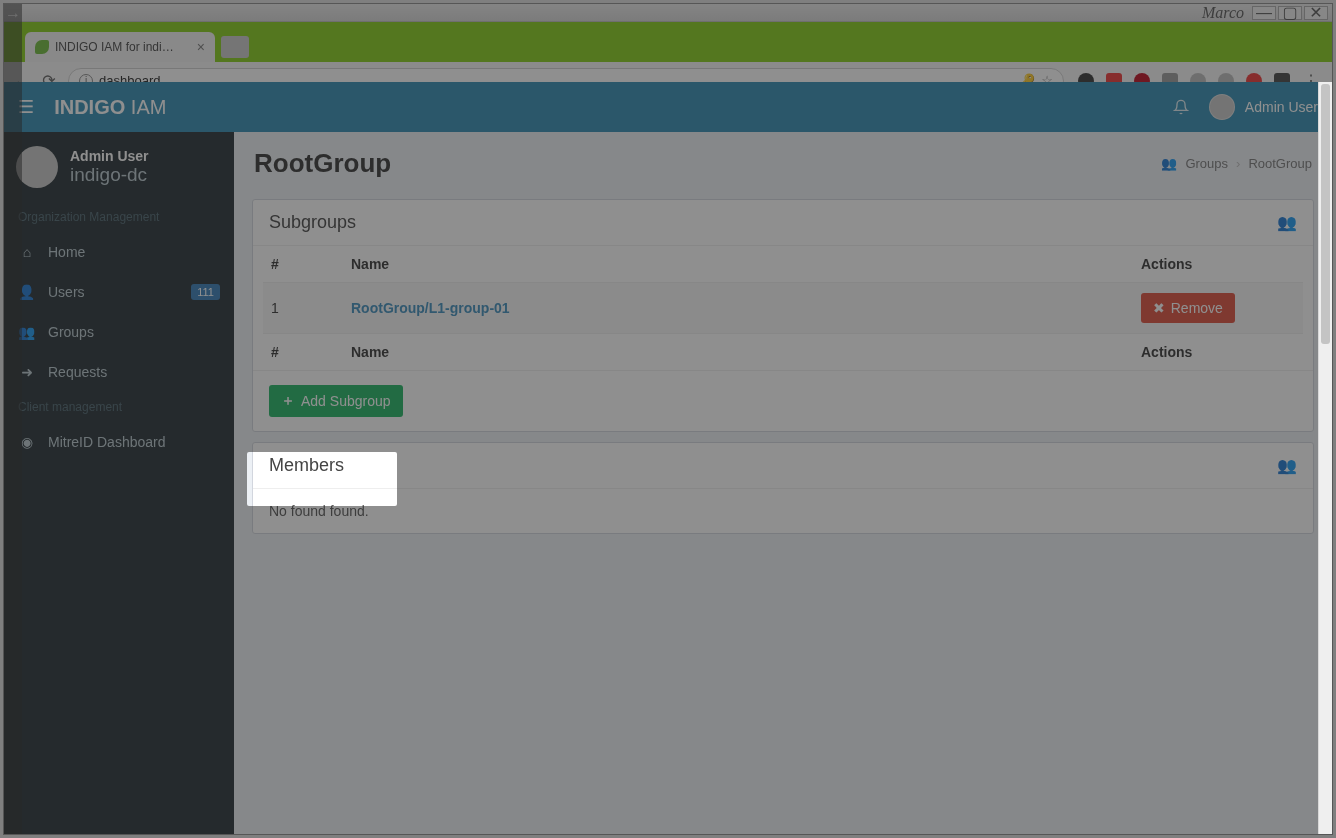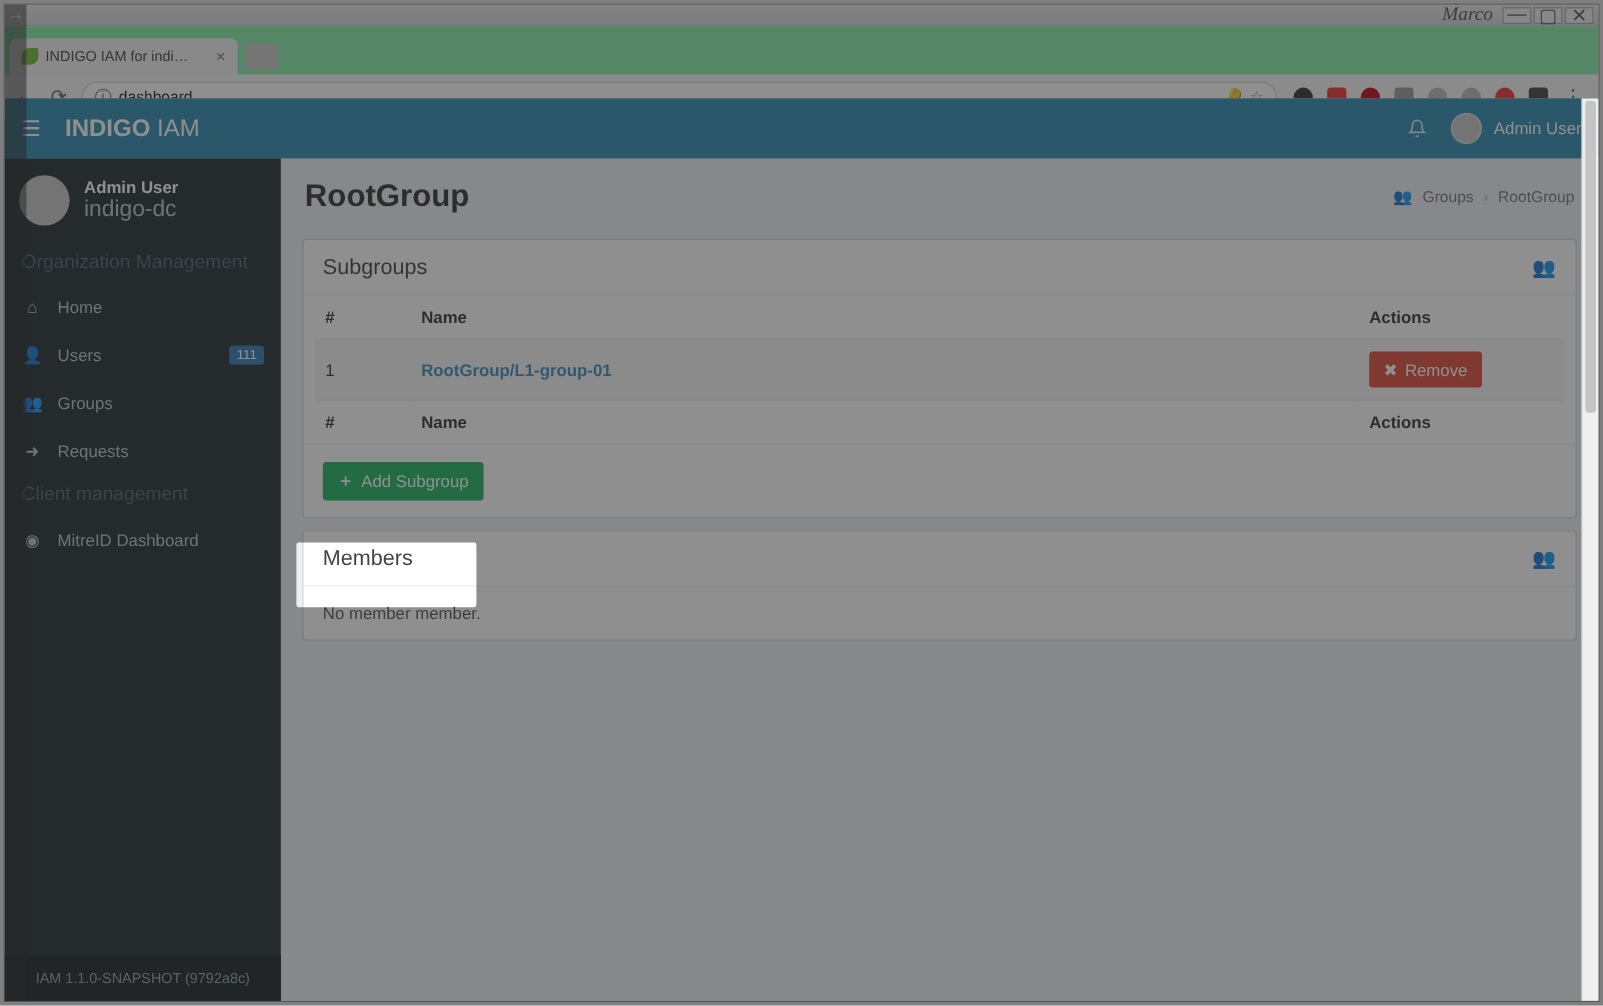--- a/index.html
+++ b/index.html
@@ -35,24 +35,24 @@
 .browser {
   position:absolute;
   left:3px; right:3px; top:3px; bottom:3px;
   background:#fff;
   border:1px solid #888;
 }
 
 
 .tabstrip {
   height: 40px;
-  background: #86efac;
+  background: #84cc16;
   display:flex;
   align-items:flex-end;
-  padding-left:4px;
+  padding-left:21px;
   position:relative;
 }
 .tab {
   background:#f2f2f2;
   height:30px;
   min-width:190px;
   border-top-left-radius:6px;
   border-top-right-radius:6px;
   display:flex;
   align-items:center;
@@ -130,21 +130,21 @@
 
 .sidebar{
   width:230px;background:#222d32;color:#b8c7ce;
   display:flex;flex-direction:column;
   font-size:14px;
 }
 .sb-profile{display:flex;gap:12px;padding:14px 12px;align-items:center;}
 .sb-profile .avatar{width:42px;height:42px;border-radius:50%;background:#c7c7c7;}
 .sb-profile .u1{color:#fff;font-weight:600;font-size:14px;}
 .sb-profile .u2{color:#b8c7ce;font-size:19px;}
-.sb-section{color:#4b646f;font-size:16px;padding:8px 14px;}
+.sb-section{color:#4b646f;font-size:12px;padding:8px 14px;}
 .sb-item{display:flex;align-items:center;gap:12px;padding:12px 14px;color:#b8c7ce;cursor:pointer;}
 .sb-item .ico{width:18px;text-align:center;font-size:14px;}
 .sb-item .badge{margin-left:auto;background:#337ab7;color:#fff;font-size:11px;border-radius:3px;padding:2px 6px;}
 .sb-footer{margin-top:auto;text-align:center;color:#8aa4af;font-size:12px;padding:12px 4px;background:#1a2226;}
 
 
 .content{flex:1;overflow:auto;padding:0;position:relative;}
 .page-head{padding:16px 20px 10px;display:flex;align-items:center;}
 .page-head h1{font-size:26px;font-weight:600;color:#333;}
 .breadcrumb{margin-left:auto;font-size:13px;color:#777;display:flex;align-items:center;gap:8px;}
@@ -291,21 +291,20 @@
           <span class="ico">➜</span>
           <span>Requests</span>
         </div>
 
         <div class="sb-section">Client management</div>
         <div class="sb-item">
           <span class="ico">◉</span>
           <span>MitreID Dashboard</span>
         </div>
 
-        <div class="sb-footer">IAM 1.1.0-SNAPSHOT (9792a8c)</div>
       </div>
 
       <div class="content">
         <div class="page-head">
           <h1>RootGroup</h1>
           <div class="breadcrumb">
             <span class="ico">👥</span>
             <span>Groups</span>
             <span class="sep">›</span>
             <span>RootGroup</span>
@@ -353,21 +352,21 @@
               <span>Add Subgroup</span>
             </button>
           </div>
         </div>
 
         <div class="panel">
           <div class="panel-head">
             <span>Members</span>
             <span class="picon">👥</span>
           </div>
-          <div class="panel-body">No member member.</div>
+          <div class="panel-body">No found found.</div>
         </div>
       </div>
     </div>
   </div>
 
   <div class="vscroll">
     <div class="thumb"></div>
   </div>
 
   <div class="highlight"></div>

